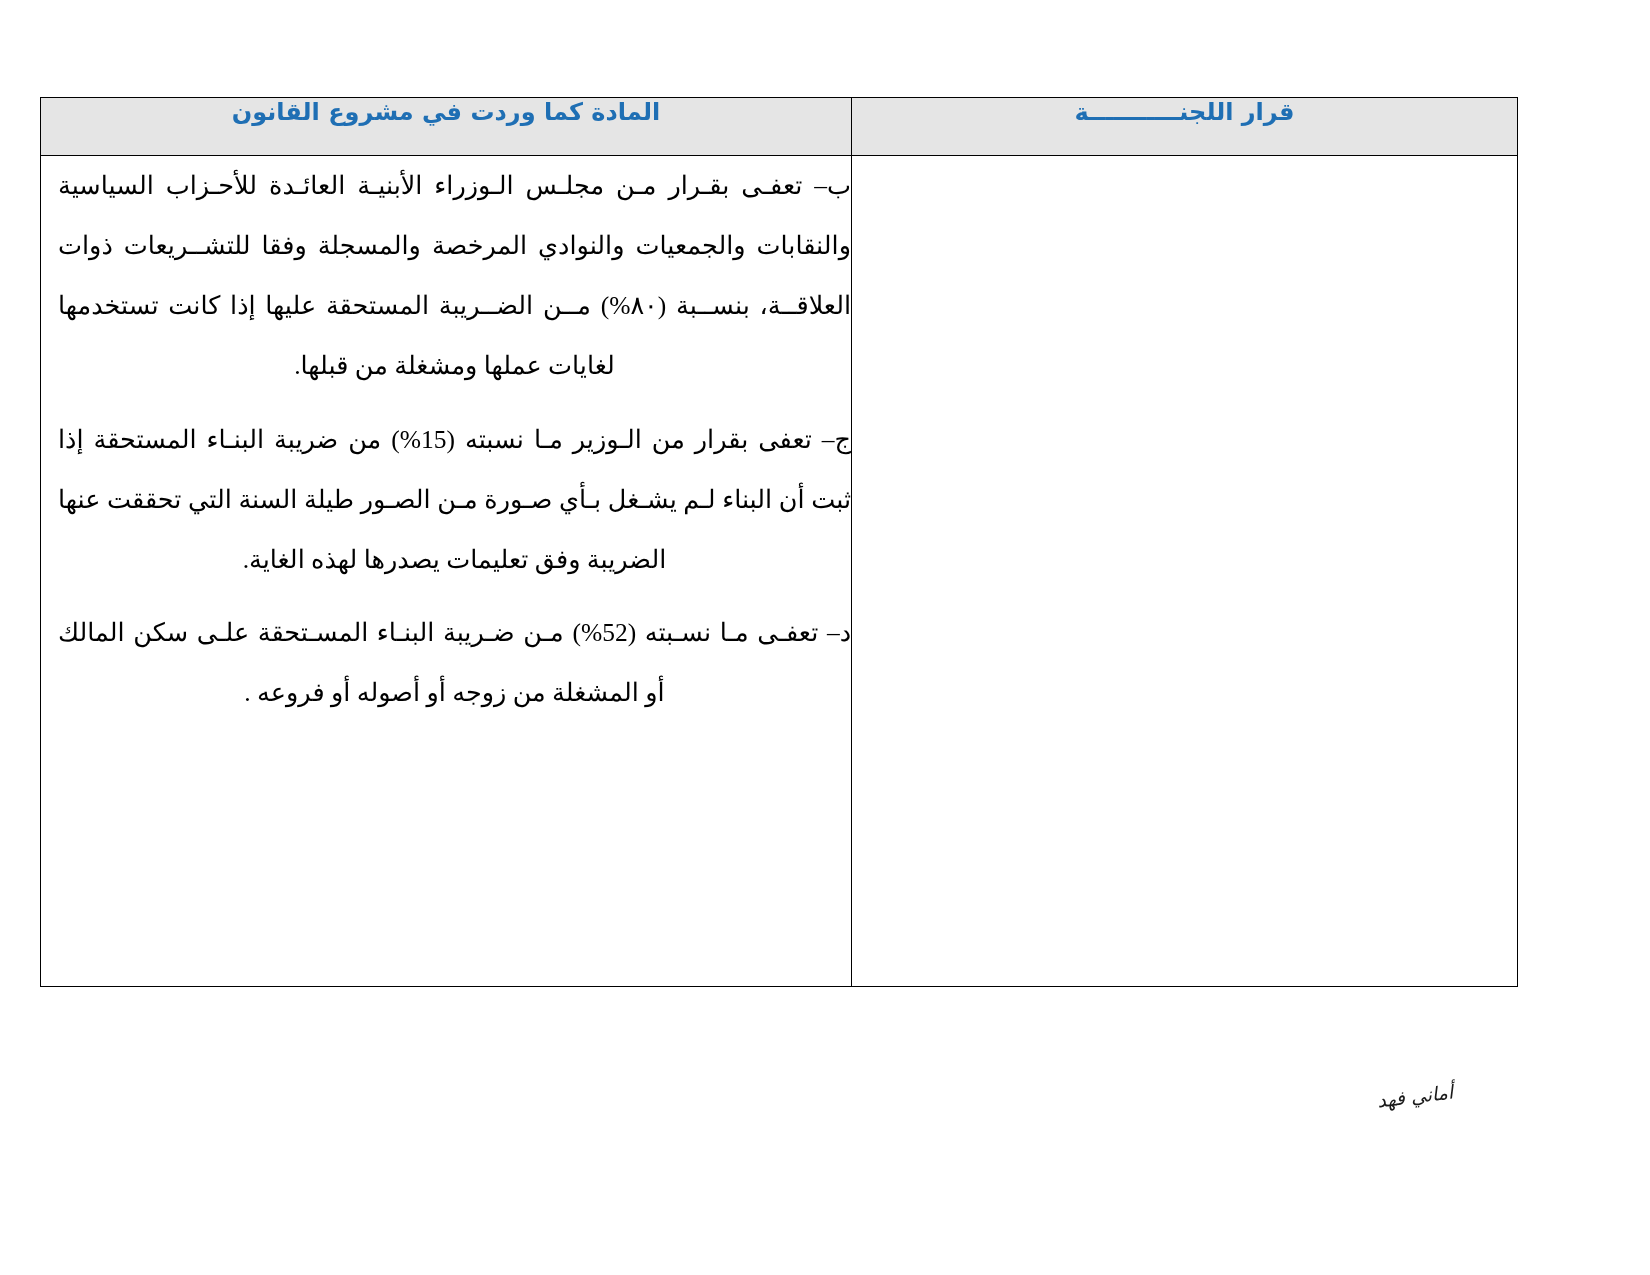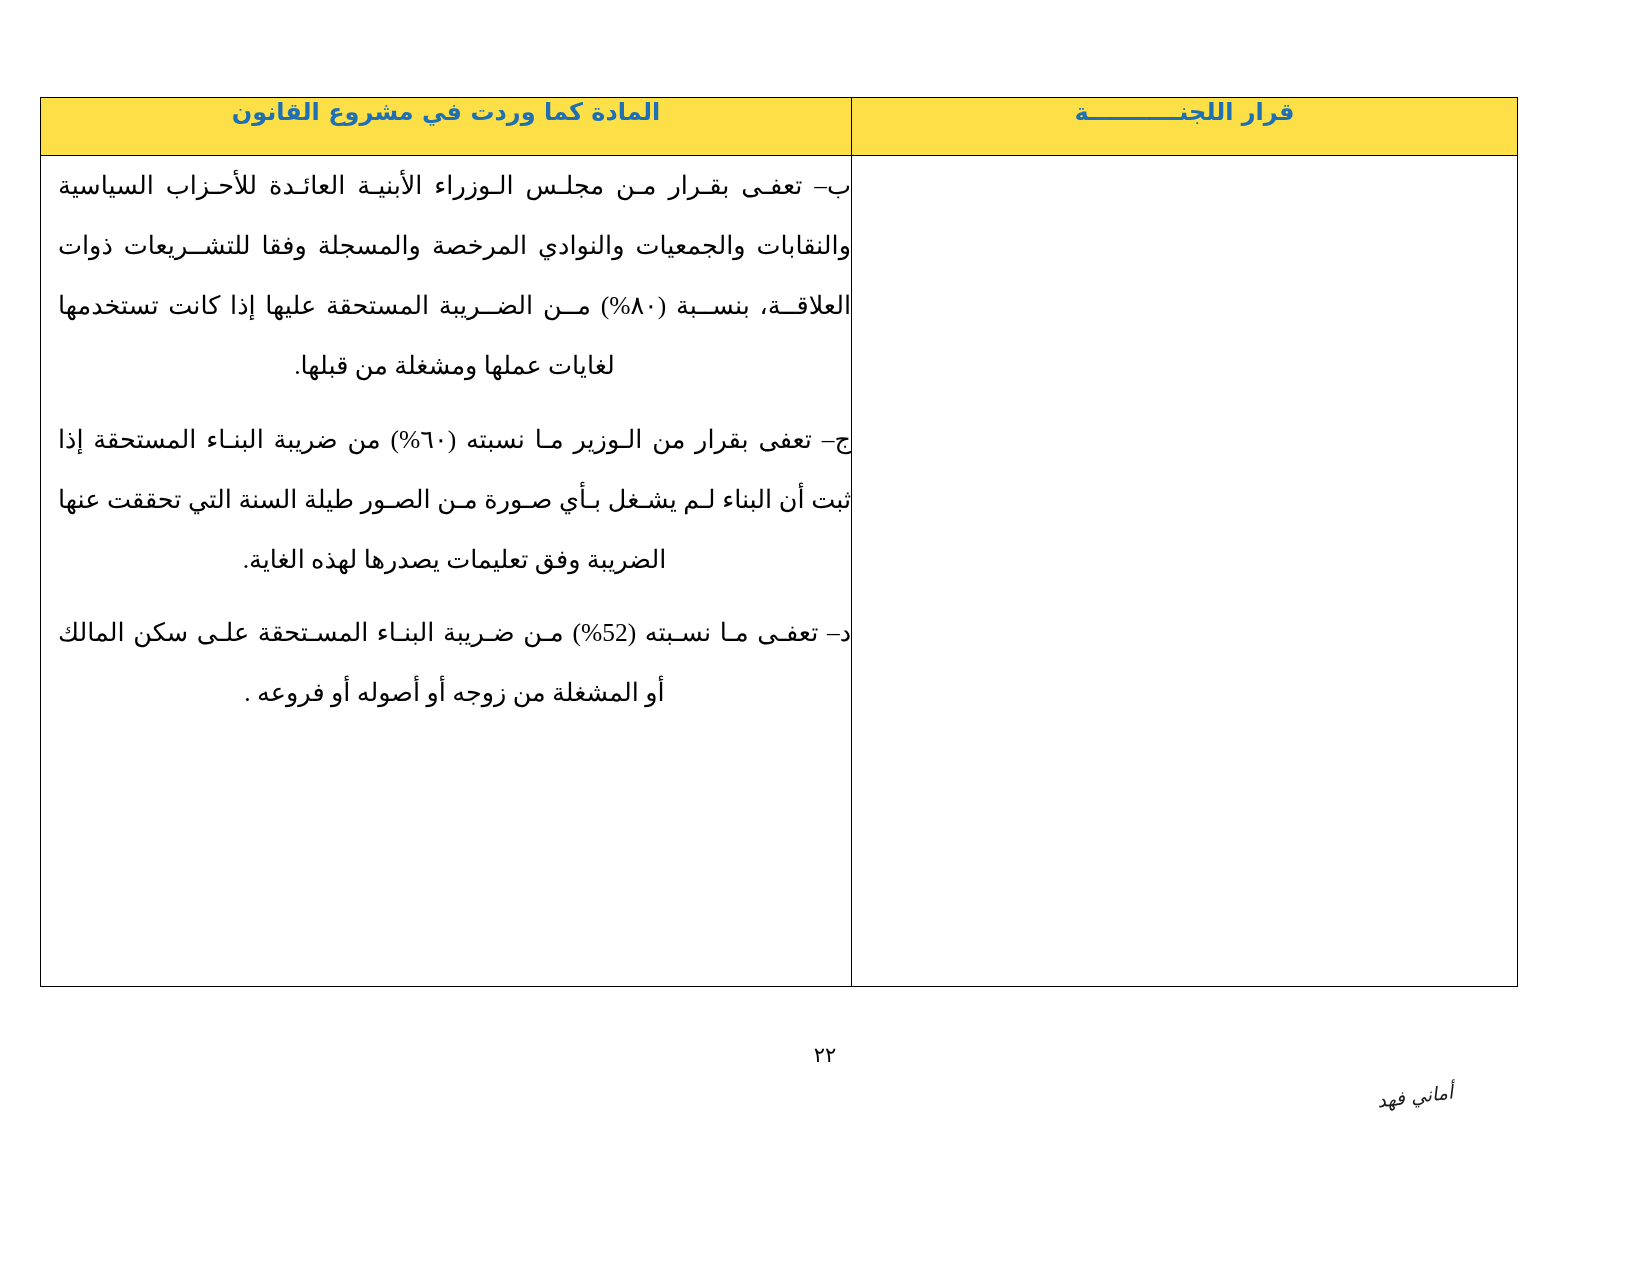--- a/index.html
+++ b/index.html
@@ -30,21 +30,21 @@
     table-layout: fixed;
   }
 
   .doc-table td, .doc-table th {
     border: 1px solid #000000;
     vertical-align: top;
     padding: 0;
   }
 
   .head-cell {
-    background: #fde047;
+    background: #e5e5e5;
     height: 57px;
     text-align: center;
     vertical-align: middle;
   }
 
   .head-text {
     font-family: "DejaVu Sans", sans-serif;
     font-weight: bold;
     font-size: 24px;
     color: #1f6fb4;
@@ -117,23 +117,22 @@
         <th class="head-cell col-right">
           <span class="head-text">المادة كما وردت في مشروع القانون</span>
         </th>
       </tr>
     </thead>
     <tbody>
       <tr>
         <td class="body-cell-left col-left"></td>
         <td class="body-cell-right col-right">
           <p class="para">ب– تعفـى بقـرار مـن مجلـس الـوزراء الأبنيـة العائـدة للأحـزاب السياسية والنقابات والجمعيات والنوادي المرخصة والمسجلة وفقا للتشــريعات ذوات العلاقــة، بنســبة (٨٠%) مــن الضــريبة المستحقة عليها إذا كانت تستخدمها لغايات عملها ومشغلة من قبلها.</p>
-          <p class="para">ج– تعفى بقرار من الـوزير مـا نسبته (٦٠%) من ضريبة البنـاء المستحقة إذا ثبت أن البناء لـم يشـغل بـأي صـورة مـن الصـور طيلة السنة التي تحققت عنها الضريبة وفق تعليمات يصدرها لهذه الغاية.</p>
+          <p class="para">ج– تعفى بقرار من الـوزير مـا نسبته (15%) من ضريبة البنـاء المستحقة إذا ثبت أن البناء لـم يشـغل بـأي صـورة مـن الصـور طيلة السنة التي تحققت عنها الضريبة وفق تعليمات يصدرها لهذه الغاية.</p>
           <p class="para">د– تعفـى مـا نسـبته (52%) مـن ضـريبة البنـاء المسـتحقة علـى سكن المالك أو المشغلة من زوجه أو أصوله أو فروعه .</p>
         </td>
       </tr>
     </tbody>
   </table>
 
-  <div class="page-number">٢٢</div>
   <div class="signature">أماني فهد</div>
 
 </div>
 
 </body></html>

